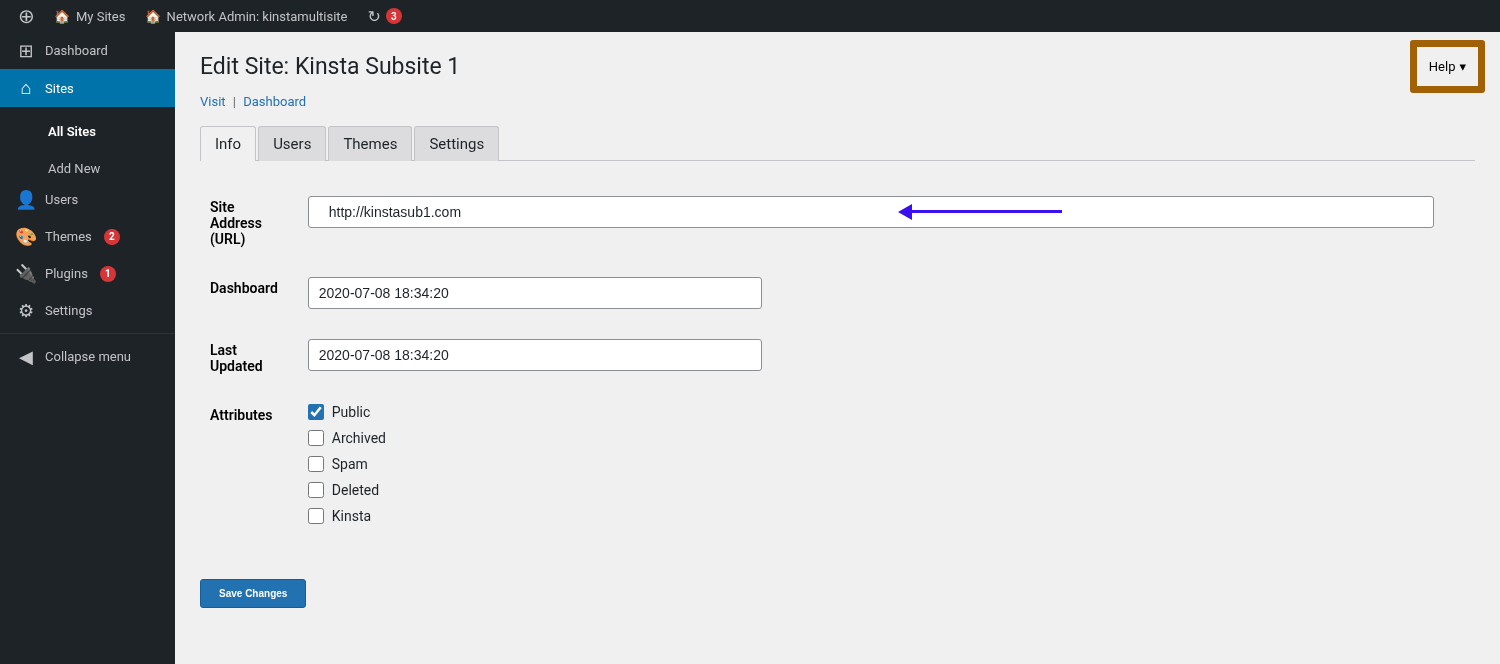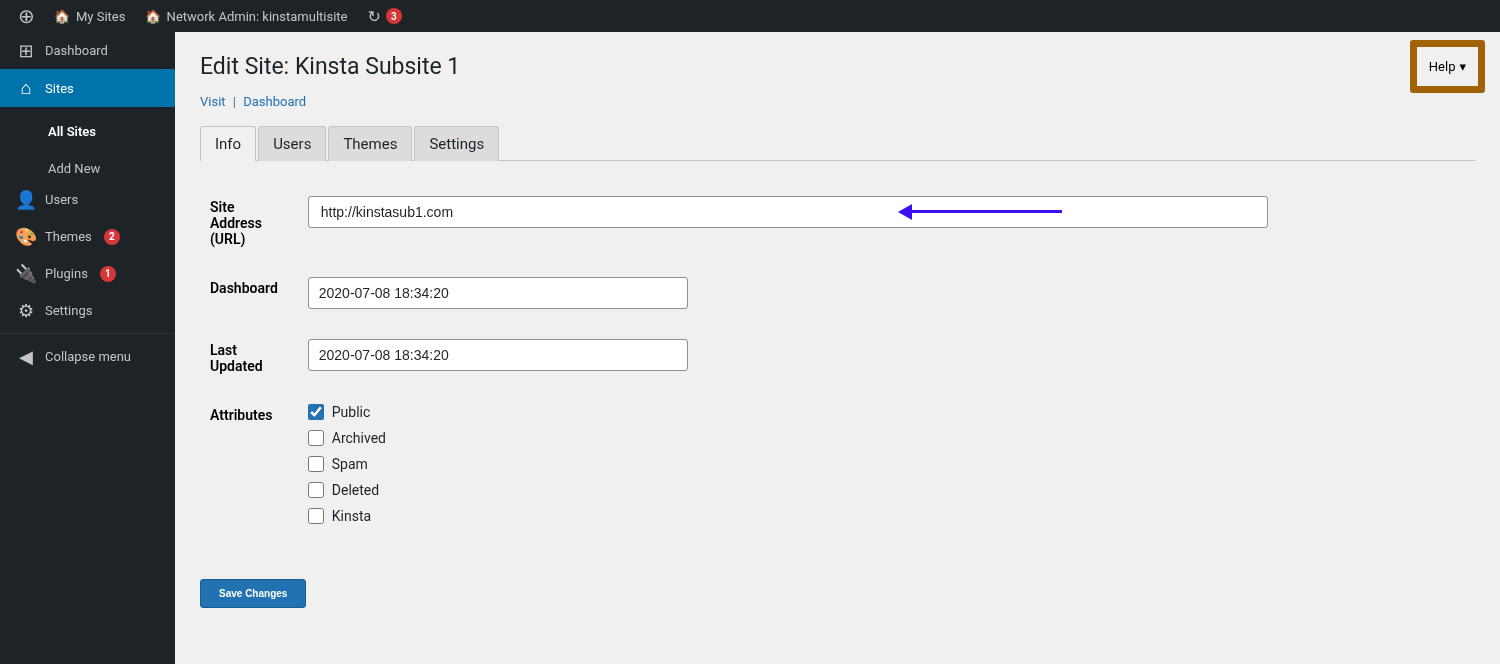--- a/index.html
+++ b/index.html
@@ -77,41 +77,41 @@
     }
 
     
     .form-table { width: 100%; border-collapse: collapse; max-width: 900px; }
     .form-table tr td, .form-table tr th { padding: 15px 10px; vertical-align: top; }
     .form-table tr th { width: 220px; text-align: left; font-weight: 600; padding-top: 18px; font-size: 14px; }
     .form-table tr td { padding-left: 20px; }
 
     .url-input-wrap { position: relative; }
     .url-input {
-      width: 960px; max-width: 100%; padding: 7px 12px; border: 1px solid #8c8f94;
+      width: 1126px; max-width: 100%; padding: 7px 20px; border: 1px solid #8c8f94;
       border-radius: 3px; font-size: 14px; color: #1d2327; background: #fff;
       outline: none;
     }
 
     .arrow-annotation {
       position: absolute; top: 50%; left: 590px; transform: translateY(-50%);
       display: flex; align-items: center;
     }
     .arrow-line {
       width: 150px; height: 3px; background: #3b0ff0;
     }
     .arrow-head {
       width: 0; height: 0;
       border-top: 8px solid transparent;
       border-bottom: 8px solid transparent;
       border-right: 14px solid #3b0ff0;
     }
 
     .regular-text {
-      width: 380px; padding: 7px 10px; border: 1px solid #8c8f94;
+      width: 454px; padding: 7px 10px; border: 1px solid #8c8f94;
       border-radius: 3px; font-size: 14px; color: #1d2327; background: #fff;
     }
 
     
     .checkbox-label {
       display: flex; align-items: flex-end; gap: 8px; margin-bottom: 10px;
       font-size: 14px; color: #1d2327; cursor: pointer;
     }
     .checkbox-label input[type="checkbox"] {
       width: 16px; height: 16px; cursor: pointer; accent-color: #2271b1;

